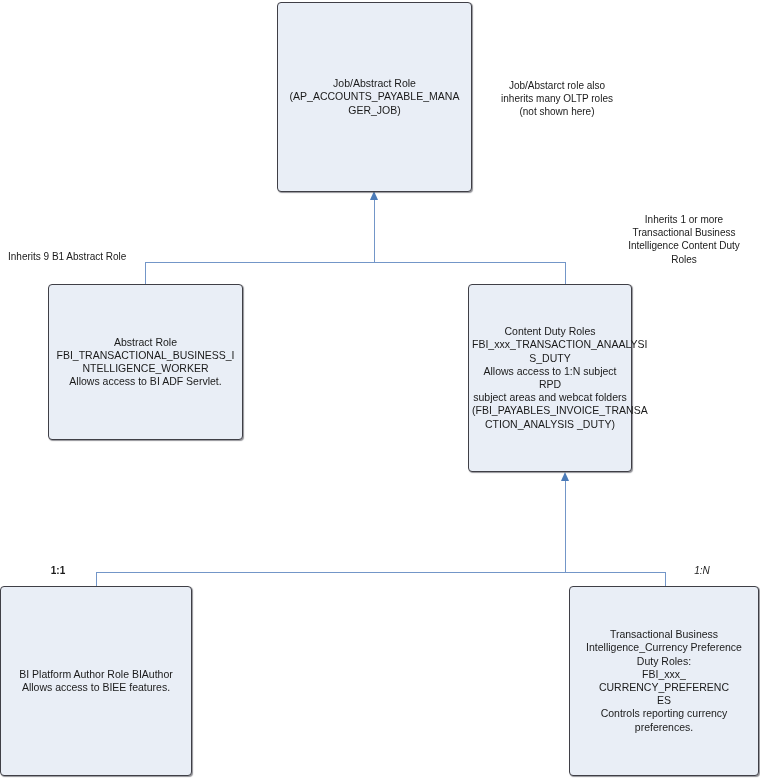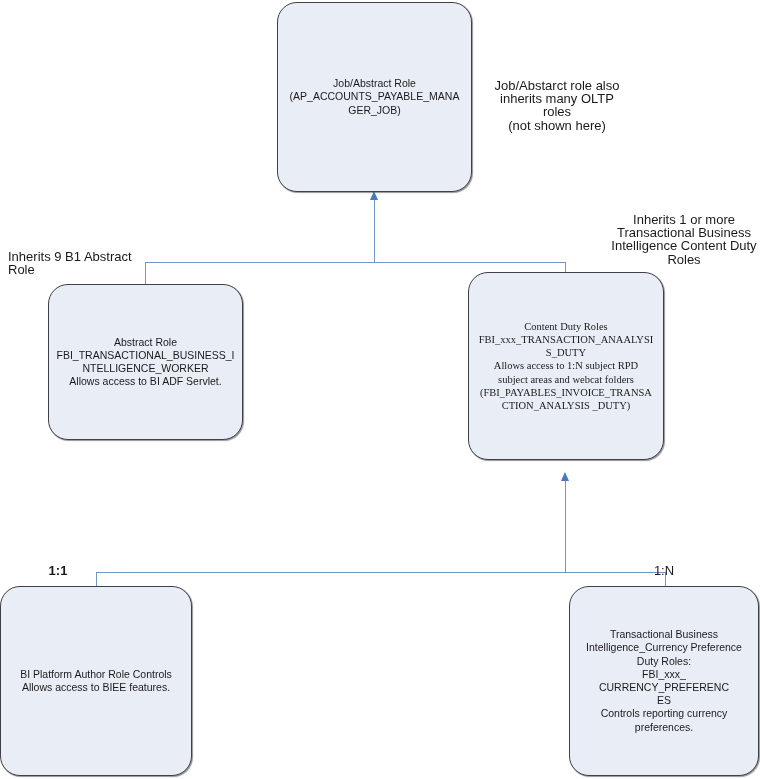--- a/index.html
+++ b/index.html
@@ -15,42 +15,42 @@
     width: 760px;
     height: 779px;
     background: #ffffff;
     overflow: hidden;
   }
   .node {
     position: absolute;
     box-sizing: border-box;
     background: #e9eef6;
     border: 1px solid #3f3f46;
-    border-radius: 20px;
+    border-radius: 4px;
     box-shadow: 1px 1px 1px rgba(60,60,70,0.55);
     display: flex;
     align-items: center;
     justify-content: center;
     text-align: center;
     color: #1a1a1a;
     font-size: 10.5px;
     line-height: 13.2px;
     z-index: 2;
   }
   .node .node-text {
     width: 100%;
     padding: 0 3px;
     box-sizing: border-box;
     white-space: pre-line;
   }
   .note {
     position: absolute;
     text-align: center;
     color: #1a1a1a;
-    font-size: 13px;
+    font-size: 10px;
     line-height: 13.2px;
     white-space: pre-line;
     z-index: 3;
   }
   .note.left-align { text-align: left; }
 
   
   .conn-h, .conn-v {
     position: absolute;
     background: #7396c8;
@@ -93,32 +93,32 @@
 GER_JOB)</span>
   </div>
 
   <div class="node" style="left:48px; top:284px; width:195px; height:156px;">
     <span class="node-text">Abstract Role
 FBI_TRANSACTIONAL_BUSINESS_I
 NTELLIGENCE_WORKER
 Allows access to BI ADF Servlet.</span>
   </div>
 
-  <div class="node" style="left:468px; top:272px; width:196px; height:188px;font-family:Liberation Serif, serif;">
+  <div class="node" style="left:468px; top:284px; width:164px; height:188px;">
     <span class="node-text">Content Duty Roles
 FBI_xxx_TRANSACTION_ANAALYSI
 S_DUTY
 Allows access to 1:N subject RPD
 subject areas and webcat folders
 (FBI_PAYABLES_INVOICE_TRANSA
 CTION_ANALYSIS _DUTY)</span>
   </div>
 
   <div class="node" style="left:0px; top:586px; width:192px; height:190px;">
-    <span class="node-text">BI Platform Author Role Controls
+    <span class="node-text">BI Platform Author Role BIAuthor
 Allows access to BIEE features.</span>
   </div>
 
   <div class="node" style="left:569px; top:586px; width:190px; height:190px;">
     <span class="node-text">Transactional Business
 Intelligence_Currency Preference
 Duty Roles:
 FBI_xxx_
 CURRENCY_PREFERENC
 ES
@@ -132,15 +132,15 @@
 
   <div class="note left-align" style="left:8px; top:250px; width:150px;">Inherits 9 B1 Abstract Role</div>
 
   <div class="note" style="left:608px; top:213px; width:152px;">Inherits 1 or more
 Transactional Business
 Intelligence Content Duty
 Roles</div>
 
   <div class="note" style="left:43px; top:564px; width:30px;font-weight:bold;">1:1</div>
 
-  <div class="note" style="left:649px; top:564px; width:30px;">1:N</div>
+  <div class="note" style="left:687px; top:564px; width:30px;font-style:italic;">1:N</div>
 
 </div>
 
 </body></html>

